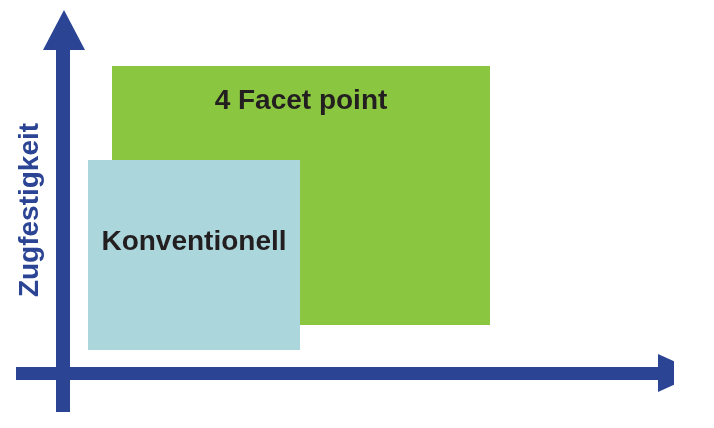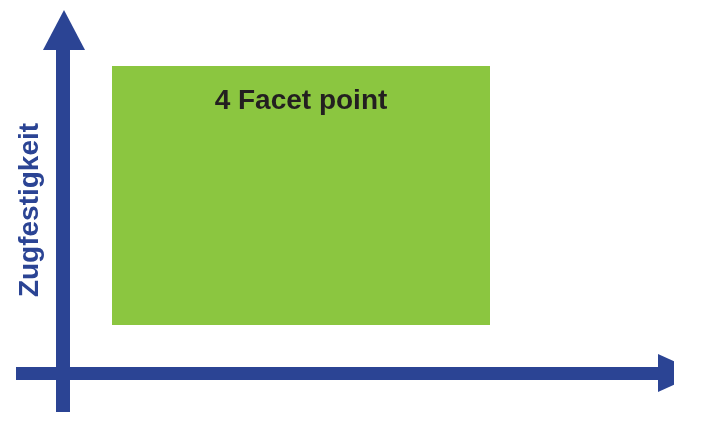--- a/index.html
+++ b/index.html
@@ -106,20 +106,23 @@
 </style>
 </head>
 <body>
 
 <div class="canvas">
 
   <div class="region region-facet">
     <div class="region-label">4 Facet point</div>
   </div>
 
+  <div class="region region-conventional">
+    <div class="region-label">Konventionell</div>
+  </div>
 
   <div class="axis-bar y-axis-line"></div>
   <div class="arrow y-arrow"></div>
   <div class="axis-bar x-axis-line"></div>
   <div class="arrow x-arrow"></div>
 
   <div class="axis-label y-axis-label">Zugfestigkeit</div>
 
 </div>
 

